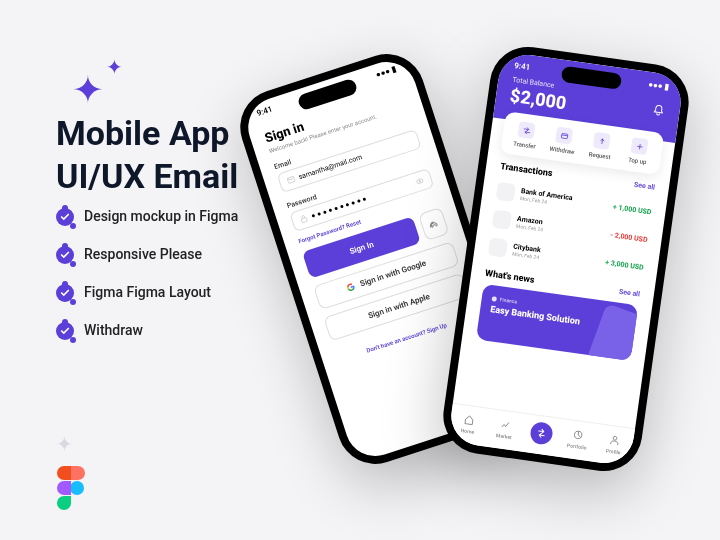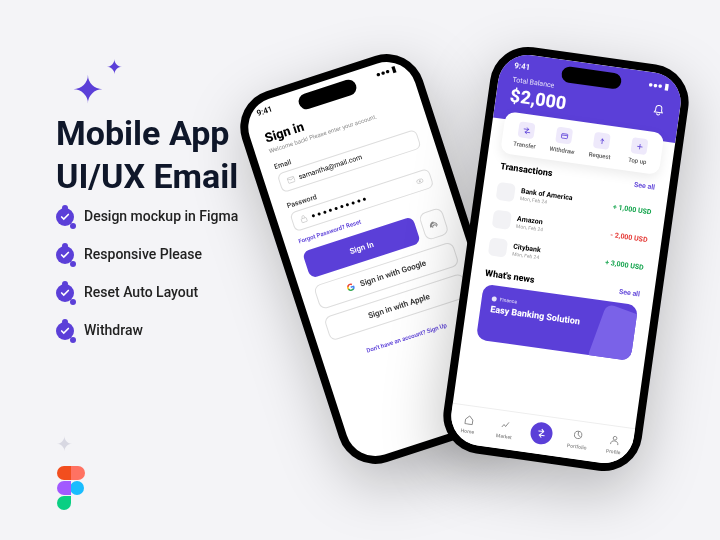--- a/index.html
+++ b/index.html
@@ -106,21 +106,21 @@
         </svg>
       </span>
       <span>Responsive Please</span>
     </li>
   <li>
       <span class="check">
         <svg viewBox="0 0 12 12">
           <path d="M2 6l2.5 2.5L10 3" stroke="#fff" stroke-width="2" fill="none" stroke-linecap="round"></path>
         </svg>
       </span>
-      <span>Reset Auto Layout</span>
+      <span>Figma Figma Layout</span>
     </li>
   <li>
       <span class="check">
         <svg viewBox="0 0 12 12">
           <path d="M2 6l2.5 2.5L10 3" stroke="#fff" stroke-width="2" fill="none" stroke-linecap="round"></path>
         </svg>
       </span>
       <span>Withdraw</span>
     </li>
 </ul>

